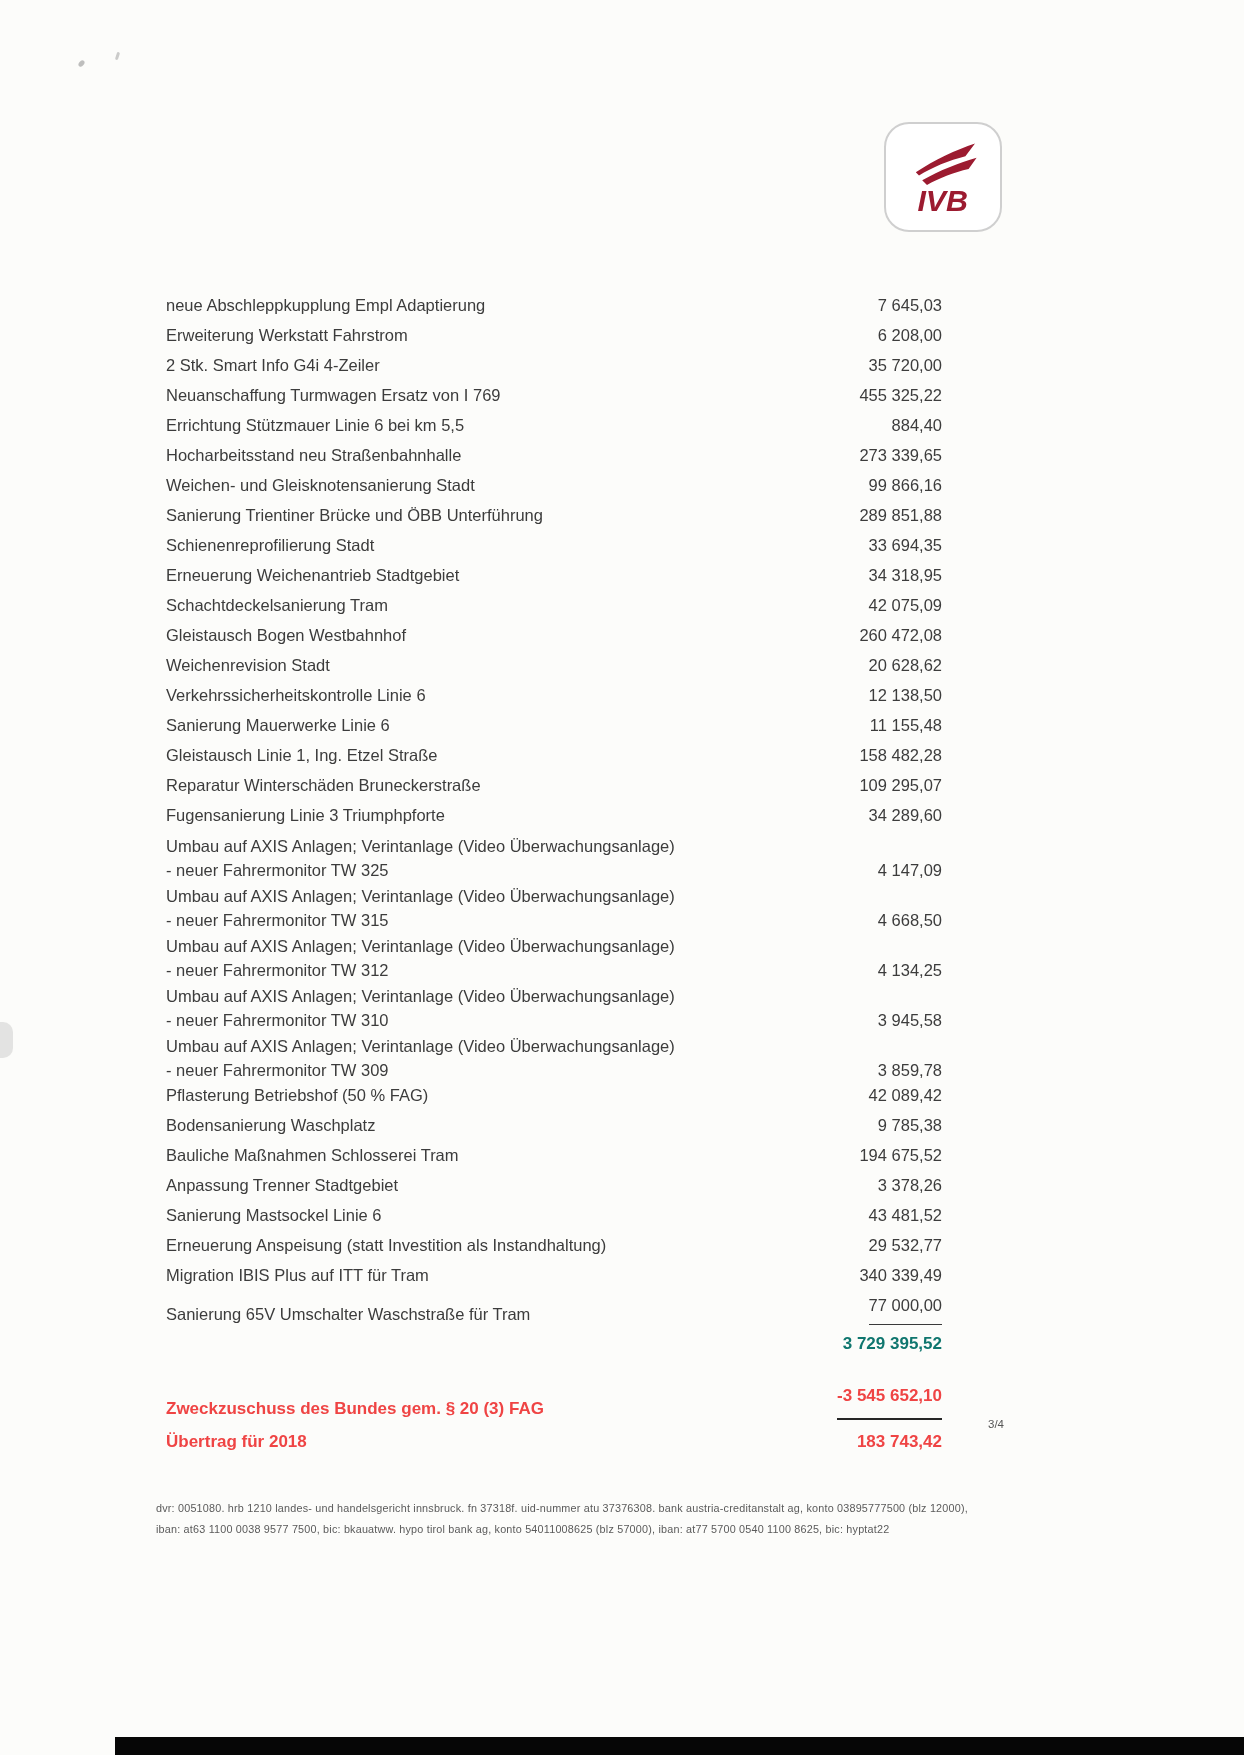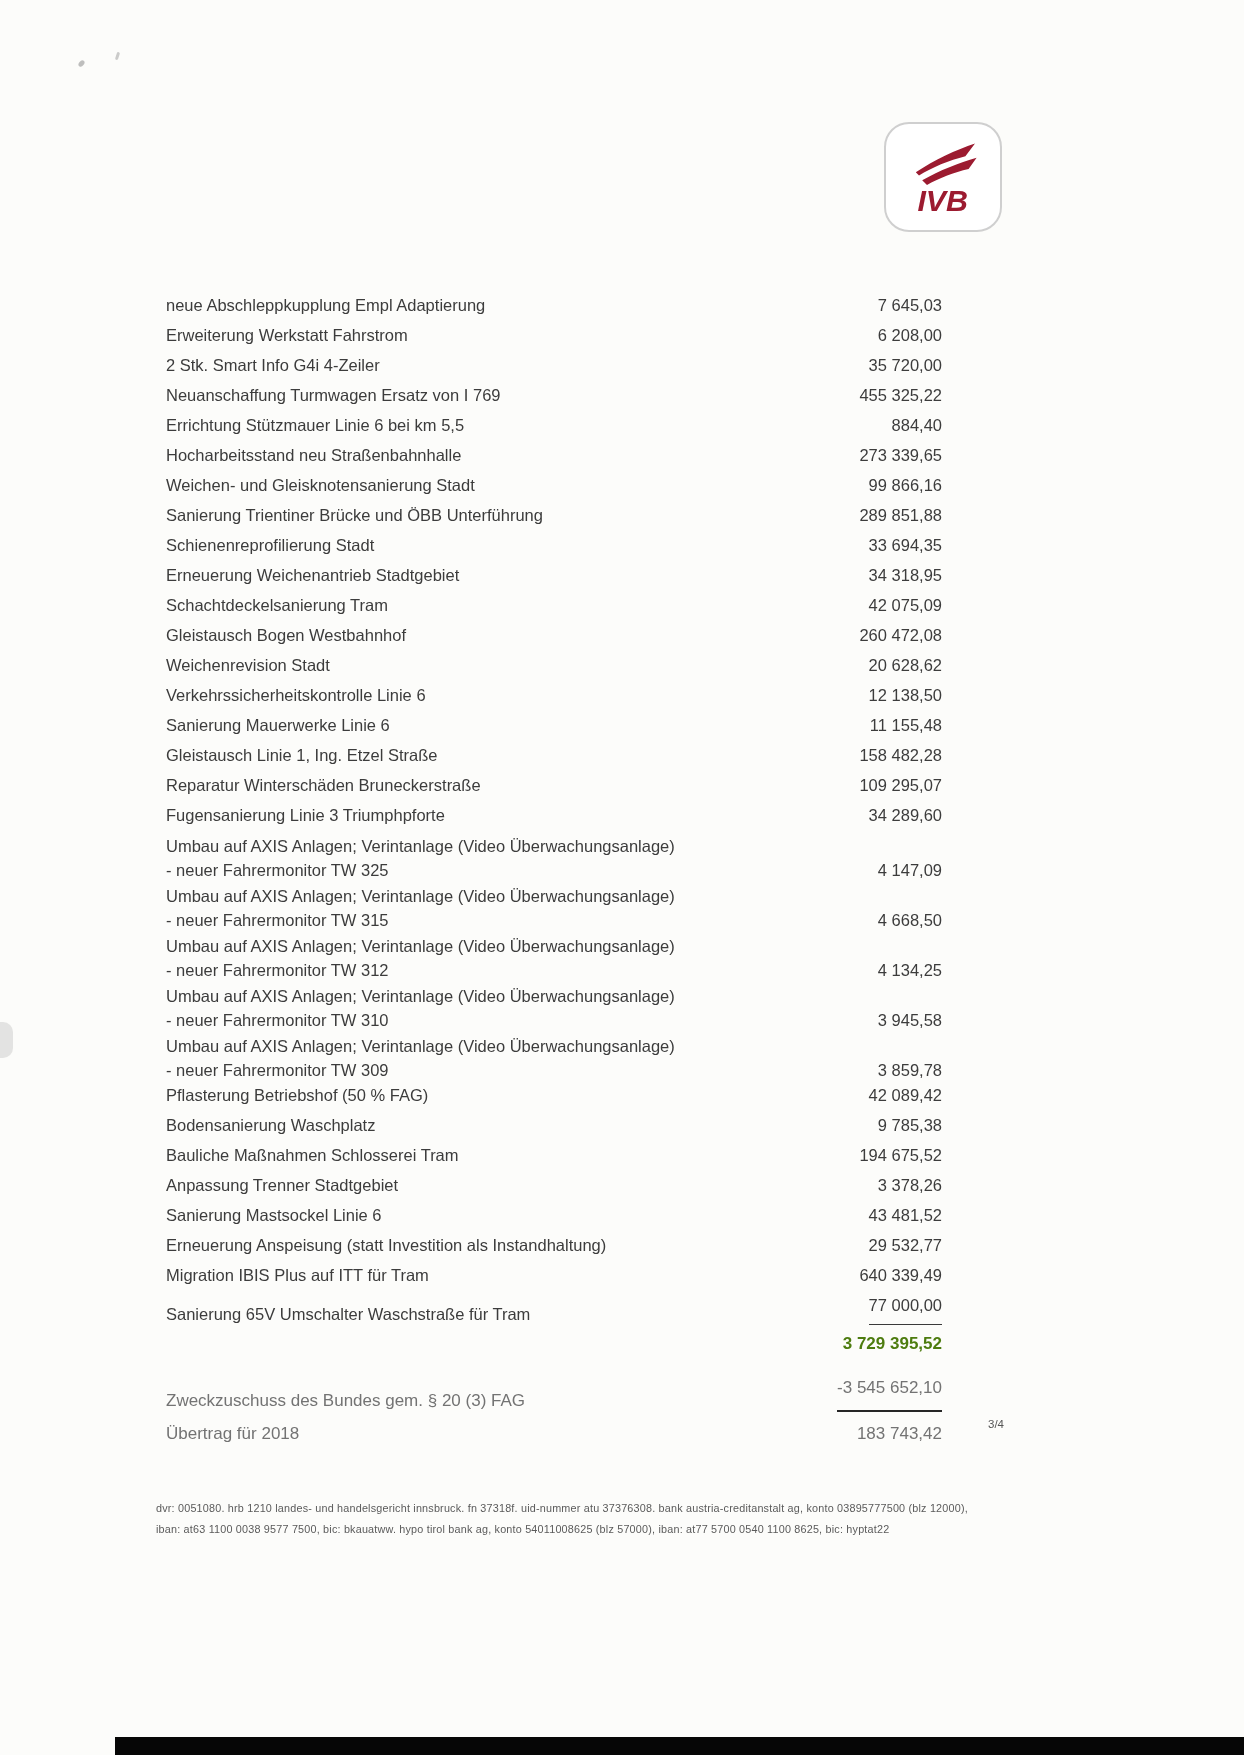--- a/index.html
+++ b/index.html
@@ -22,22 +22,22 @@
     font-size:16.5px; color:#3c3c3c;
   }
   .row {
     display:flex; justify-content:space-between; align-items:flex-end;
     margin-bottom:8px; line-height:22px;
   }
   .row .lbl { white-space:pre-line; padding-right:20px; }
   .row .amt { white-space:nowrap; text-align:right; }
   .row.multi { margin-bottom:2px; line-height:24px; }
   .amt.u { border-bottom:1.5px solid #3a3a3a; padding-bottom:8px; }
-  .row.total { justify-content:flex-end; font-weight:bold; color:#4d7c0f; margin-top:2px; font-size:17px; }
-  .summary { margin-top:22px; font-weight:normal; color:#737373; }
+  .row.total { justify-content:flex-end; font-weight:bold; color:#0f766e; margin-top:2px; font-size:17px; }
+  .summary { margin-top:30px; font-weight:bold; color:#ef4444; }
   .summary .row { margin-bottom:11px; font-size:17px; }
   .amt.ub { border-bottom:2.2px solid #262626; padding-bottom:11px; }
   
   .pagenum { position:absolute; top:1418px; left:988px; font-size:11.5px; color:#555; }
   .footer {
     position:absolute; top:1498px; left:156px; width:860px;
     font-size:10.8px; line-height:21px; color:#5a5a5a; letter-spacing:0.2px;
   }
   .bottom-bar { position:absolute; bottom:0; left:115px; right:0; height:18px; background:#060606; }
   .pencil-mark-1 { position:absolute; left:79px; top:60px; width:5px; height:7px; background:#8a8a8a; opacity:.55; border-radius:50%; transform:rotate(40deg); }
@@ -178,21 +178,21 @@
     <div class="row">
         <span class="lbl">Sanierung Mastsockel Linie 6</span>
         <span class="amt">43 481,52</span>
       </div>
     <div class="row">
         <span class="lbl">Erneuerung Anspeisung (statt Investition als Instandhaltung)</span>
         <span class="amt">29 532,77</span>
       </div>
     <div class="row">
         <span class="lbl">Migration IBIS Plus auf ITT für Tram</span>
-        <span class="amt">640 339,49</span>
+        <span class="amt">340 339,49</span>
       </div>
     <div class="row">
         <span class="lbl">Sanierung 65V Umschalter Waschstraße für Tram</span>
         <span class="amt u">77 000,00</span>
       </div>
 
     <div class="row total">
         <span class="amt">3 729 395,52</span>
       </div>
 

